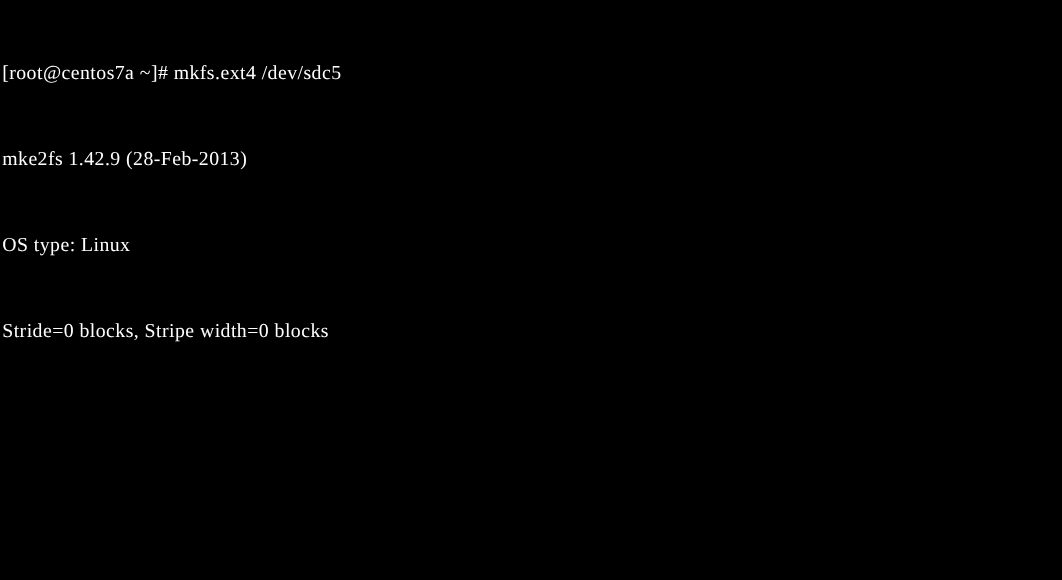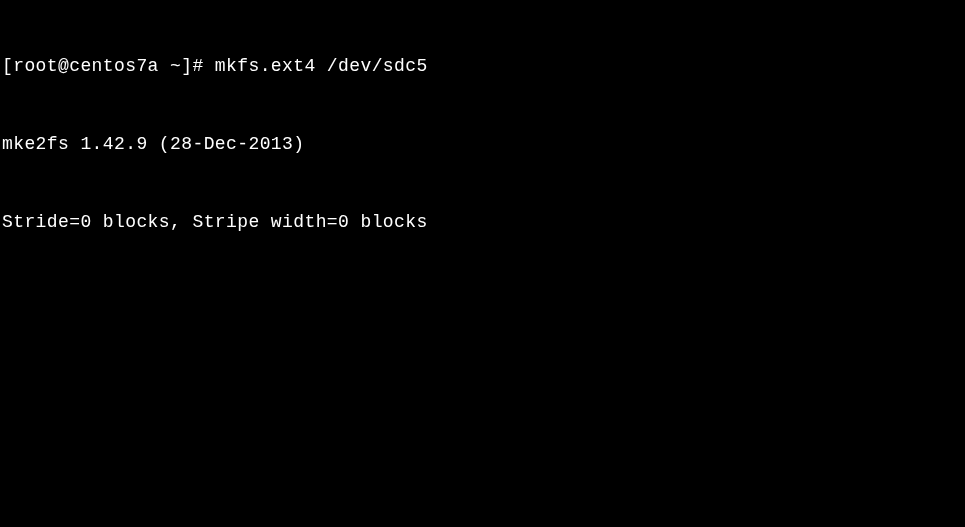--- a/index.html
+++ b/index.html
@@ -14,28 +14,30 @@
     height: 527px;
     overflow: hidden;
   }
   .terminal {
     padding: 1px 2px;
     white-space: pre;
     letter-spacing: 0.4px;
   }
   .line {
     display: block;
+    font-family: Liberation Serif, serif;
   }
 </style>
 </head>
 <body>
 
 <div class="terminal">
   <span class="line">[root@centos7a ~]# mkfs.ext4 /dev/sdc5</span>
-  <span class="line">mke2fs 1.42.9 (28-Dec-2013)</span>
+  <span class="line">mke2fs 1.42.9 (28-Feb-2013)</span>
+  <span class="line">OS type: Linux</span>
   <span class="line">Stride=0 blocks, Stripe width=0 blocks</span>
   
   
   
   
   
   
   
   
   

